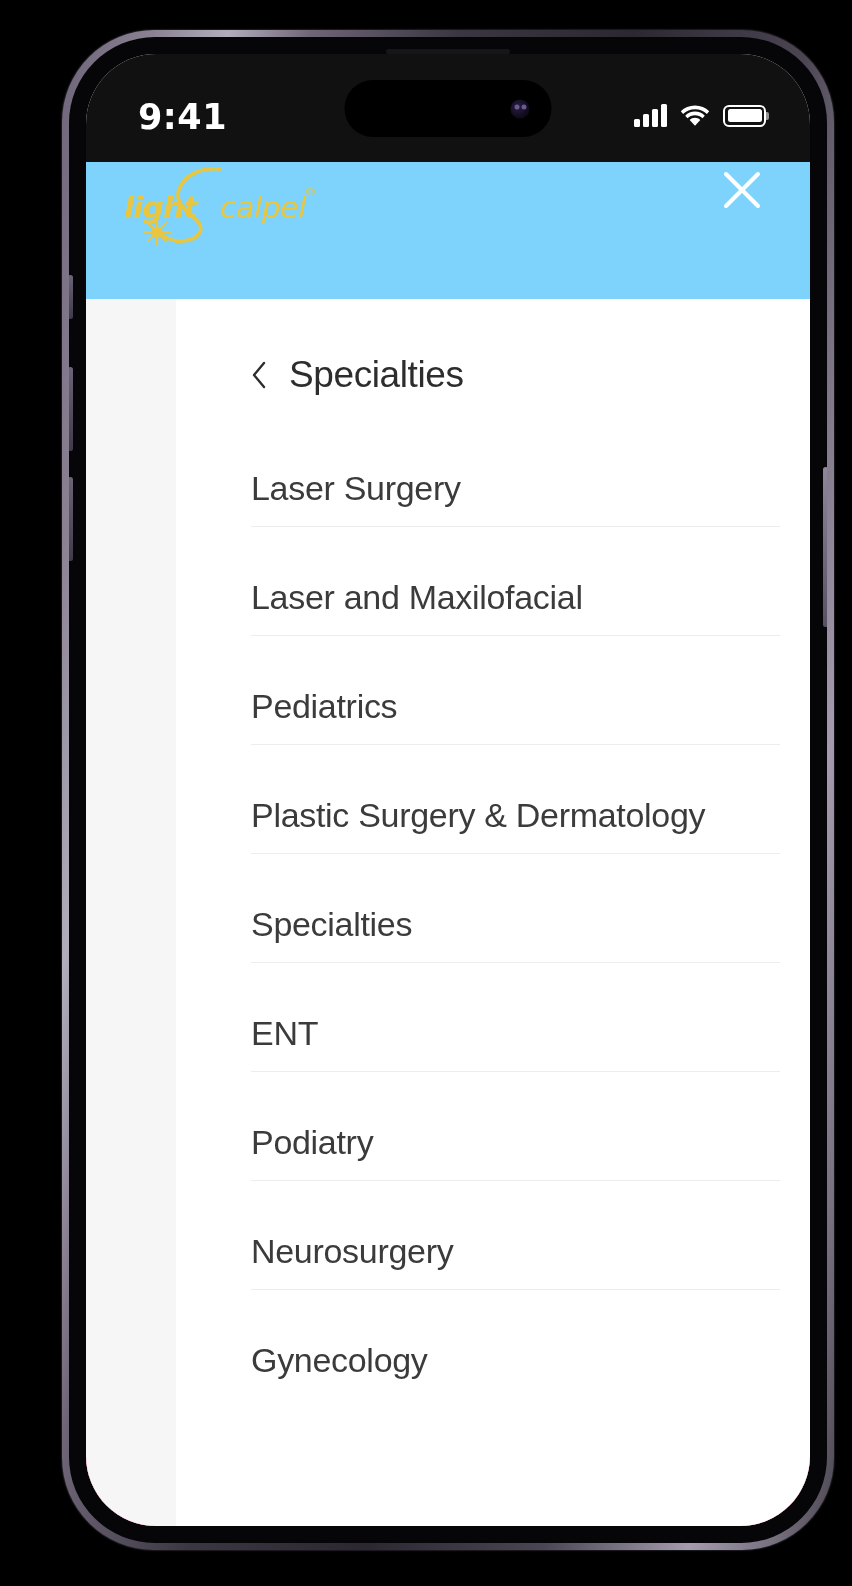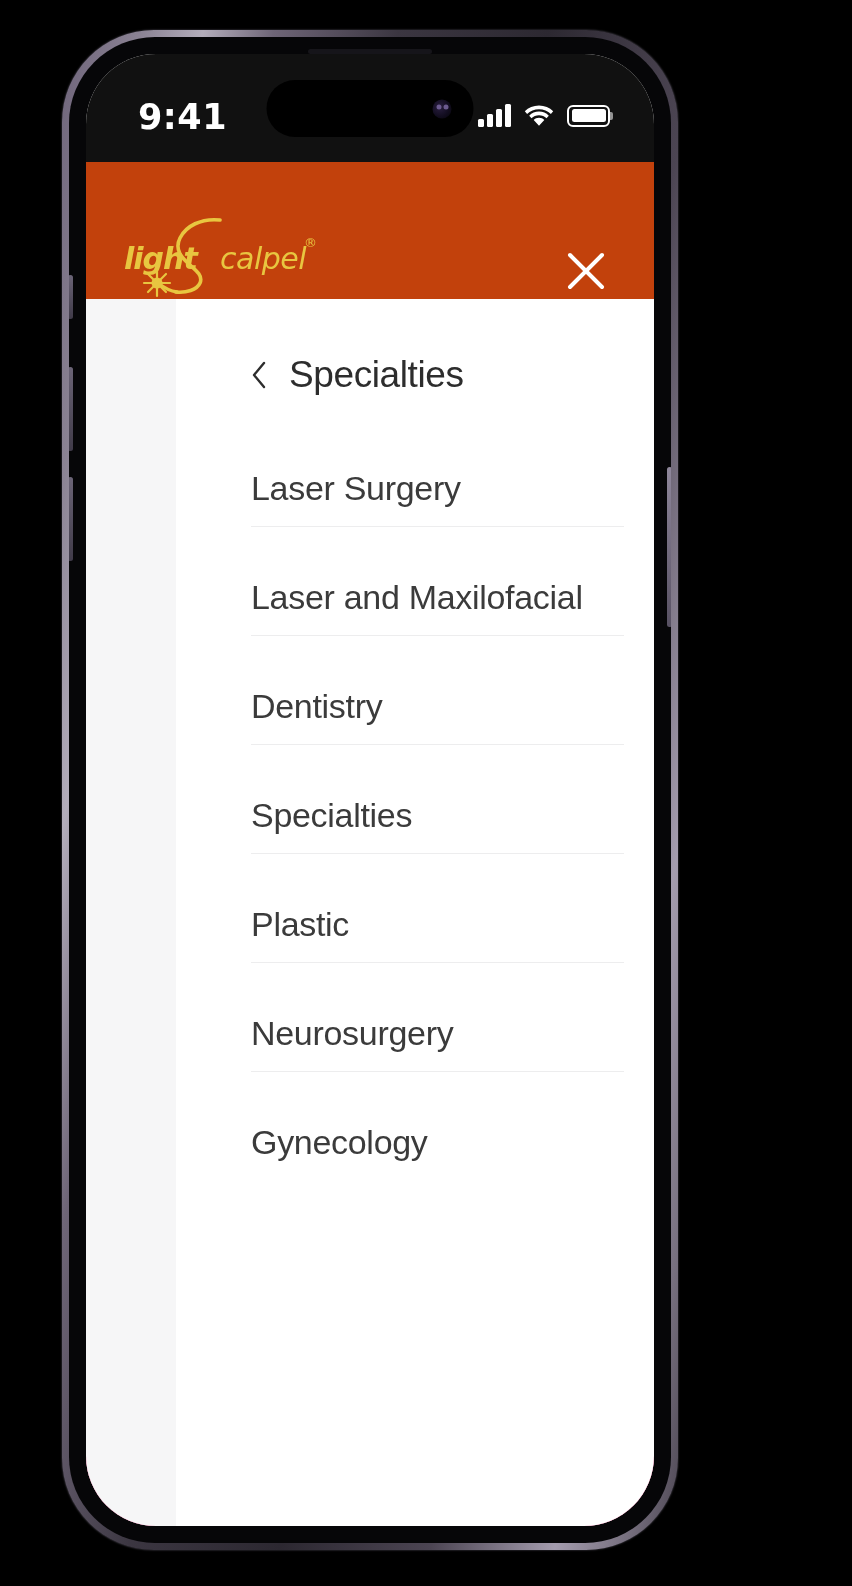--- a/index.html
+++ b/index.html
@@ -10,21 +10,21 @@
     background: #000000;
     overflow: hidden;
     font-family: "Liberation Sans", sans-serif;
   }
 
   
   #phone-frame {
     position: absolute;
     left: 62px;
     top: 30px;
-    width: 616px;
+    width: 772px;
     height: 1520px;
     border-radius: 92px;
     background: linear-gradient(100deg,
         #6d6379 0%, #8b8394 9%, #b3adbb 16%, #6e6577 24%,
         #3b3641 38%, #2c2831 55%, #4c4553 72%,
         #a49cae 86%, #77707f 94%, #4a4450 100%);
     padding: 7px;
     box-shadow: 0 0 2px rgba(170,160,185,0.55);
   }
 
@@ -138,23 +138,23 @@
   .battery span { display:block; height: 100%; width: 100%; background: #ffffff; border-radius: 2.5px; }
   .battery::after {
     content:"";
     position:absolute; right:-5px; top:50%; transform: translateY(-50%);
     width:3px; height:8px; border-radius: 0 2px 2px 0; background: rgba(255,255,255,0.55);
   }
 
   
   #app-header {
     height: 137px;
-    background: #c2410c;
-    display: flex;
-    align-items: flex-end;
+    background: #7dd3fc;
+    display: flex;
+    align-items: flex-start;
     justify-content: space-between;
     padding: 0 40px 0 38px;
   }
 
   
   #brand-logo { width: 200px; height: 86px; display: block; }
 
   #close-button {
     width: 56px; height: 56px;
     display: flex; align-items: center; justify-content: center;
@@ -335,27 +335,33 @@
           </div>
 
           <ul id="menu-list">
             <li class="menu-item">
               <span class="menu-item-label">Laser Surgery</span>
             </li>
             <li class="menu-item">
               <span class="menu-item-label">Laser and Maxilofacial</span>
             </li>
             <li class="menu-item">
-              <span class="menu-item-label">Dentistry</span>
+              <span class="menu-item-label">Pediatrics</span>
+            </li>
+            <li class="menu-item">
+              <span class="menu-item-label">Plastic Surgery &amp; Dermatology</span>
             </li>
             <li class="menu-item">
               <span class="menu-item-label">Specialties</span>
             </li>
             <li class="menu-item">
-              <span class="menu-item-label">Plastic</span>
+              <span class="menu-item-label">ENT</span>
+            </li>
+            <li class="menu-item">
+              <span class="menu-item-label">Podiatry</span>
             </li>
             <li class="menu-item">
               <span class="menu-item-label">Neurosurgery</span>
             </li>
             <li class="menu-item">
               <span class="menu-item-label">Gynecology</span>
             </li>
           </ul>
 
         </div>

